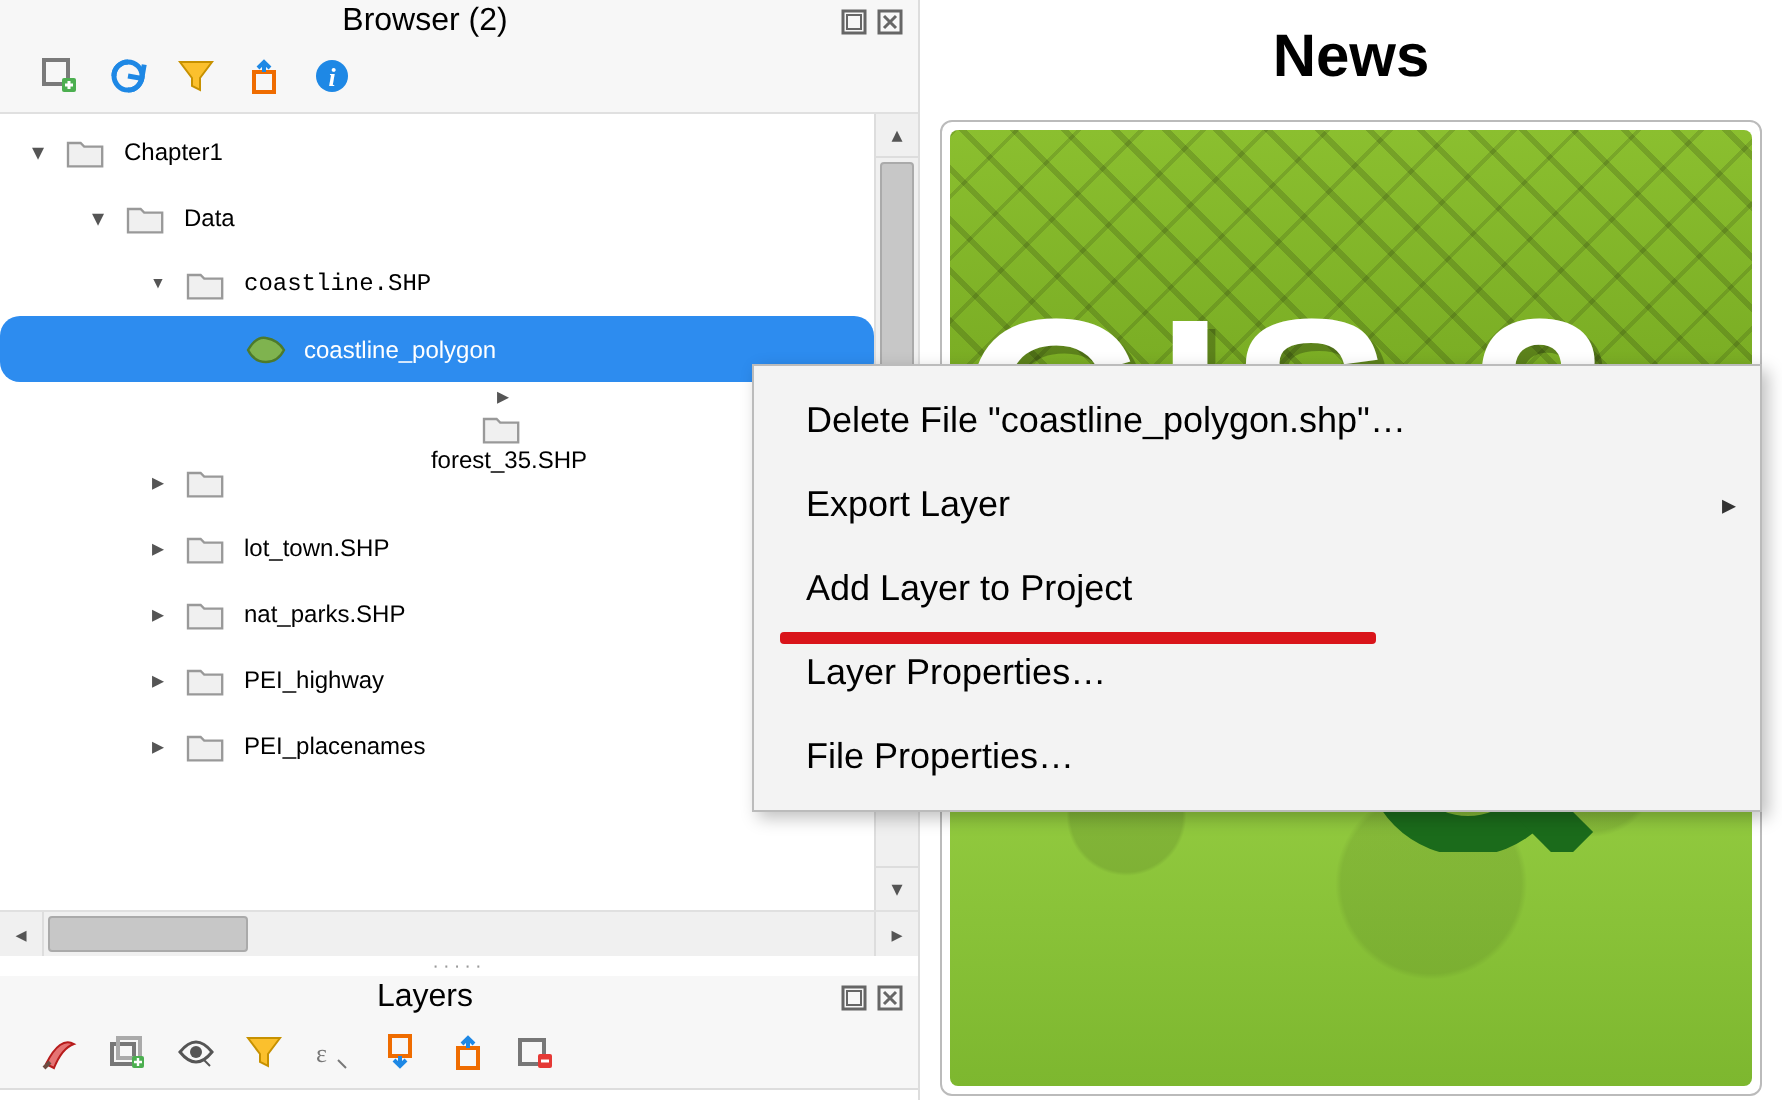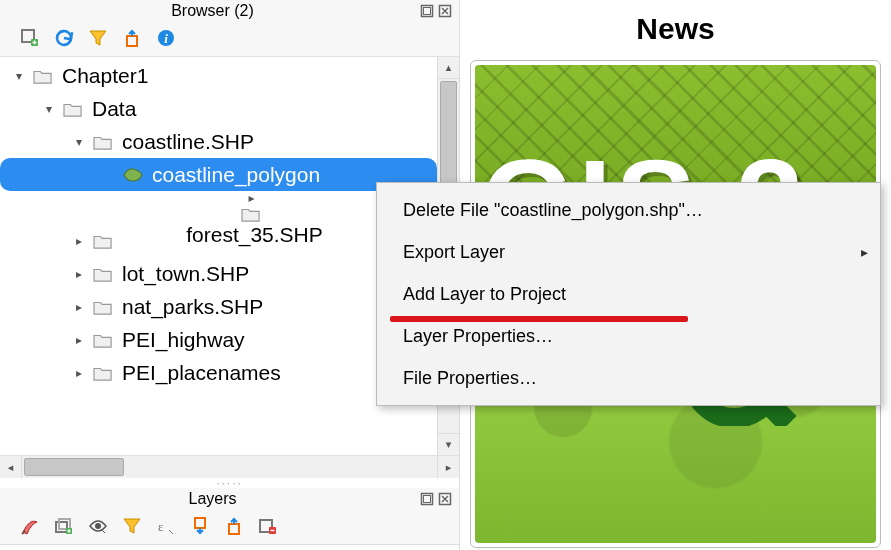--- a/index.html
+++ b/index.html
@@ -77,21 +77,21 @@
   .tree {
     flex: 1;
     overflow: hidden;
     padding: 2px 0;
   }
   .tree-row {
     display: flex;
     align-items: center;
     height: 33px;
     padding-left: 12px;
-    font-size: 21px;
+    font-size: 12px;
     white-space: nowrap;
   }
   .tree-row.selected {
     background: #2d8cef;
     color: #fff;
   }
   .expander {
     width: 14px;
     height: 14px;
     display: inline-flex;
@@ -330,21 +330,21 @@
           </div>
           <div class="tree-row" style="padding-left: 42px;">
             <span class="expander down"></span>
             <span class="folder-icon">
               <svg viewBox="0 0 22 20">
                 <use href="#folderSym"></use>
               </svg>
             </span>
             <span>Data</span>
           </div>
-          <div class="tree-row" style="padding-left: 72px;">
+          <div class="tree-row" style="padding-left: 72px; font-family: Liberation Mono, monospace;">
             <span class="expander down"></span>
             <span class="folder-icon">
               <svg viewBox="0 0 22 20">
                 <use href="#folderSym"></use>
               </svg>
             </span>
             <span>coastline.SHP</span>
           </div>
           <div class="tree-row selected" style="padding-left: 102px; border-radius: 10px;">
             <span class="expander none"></span>

